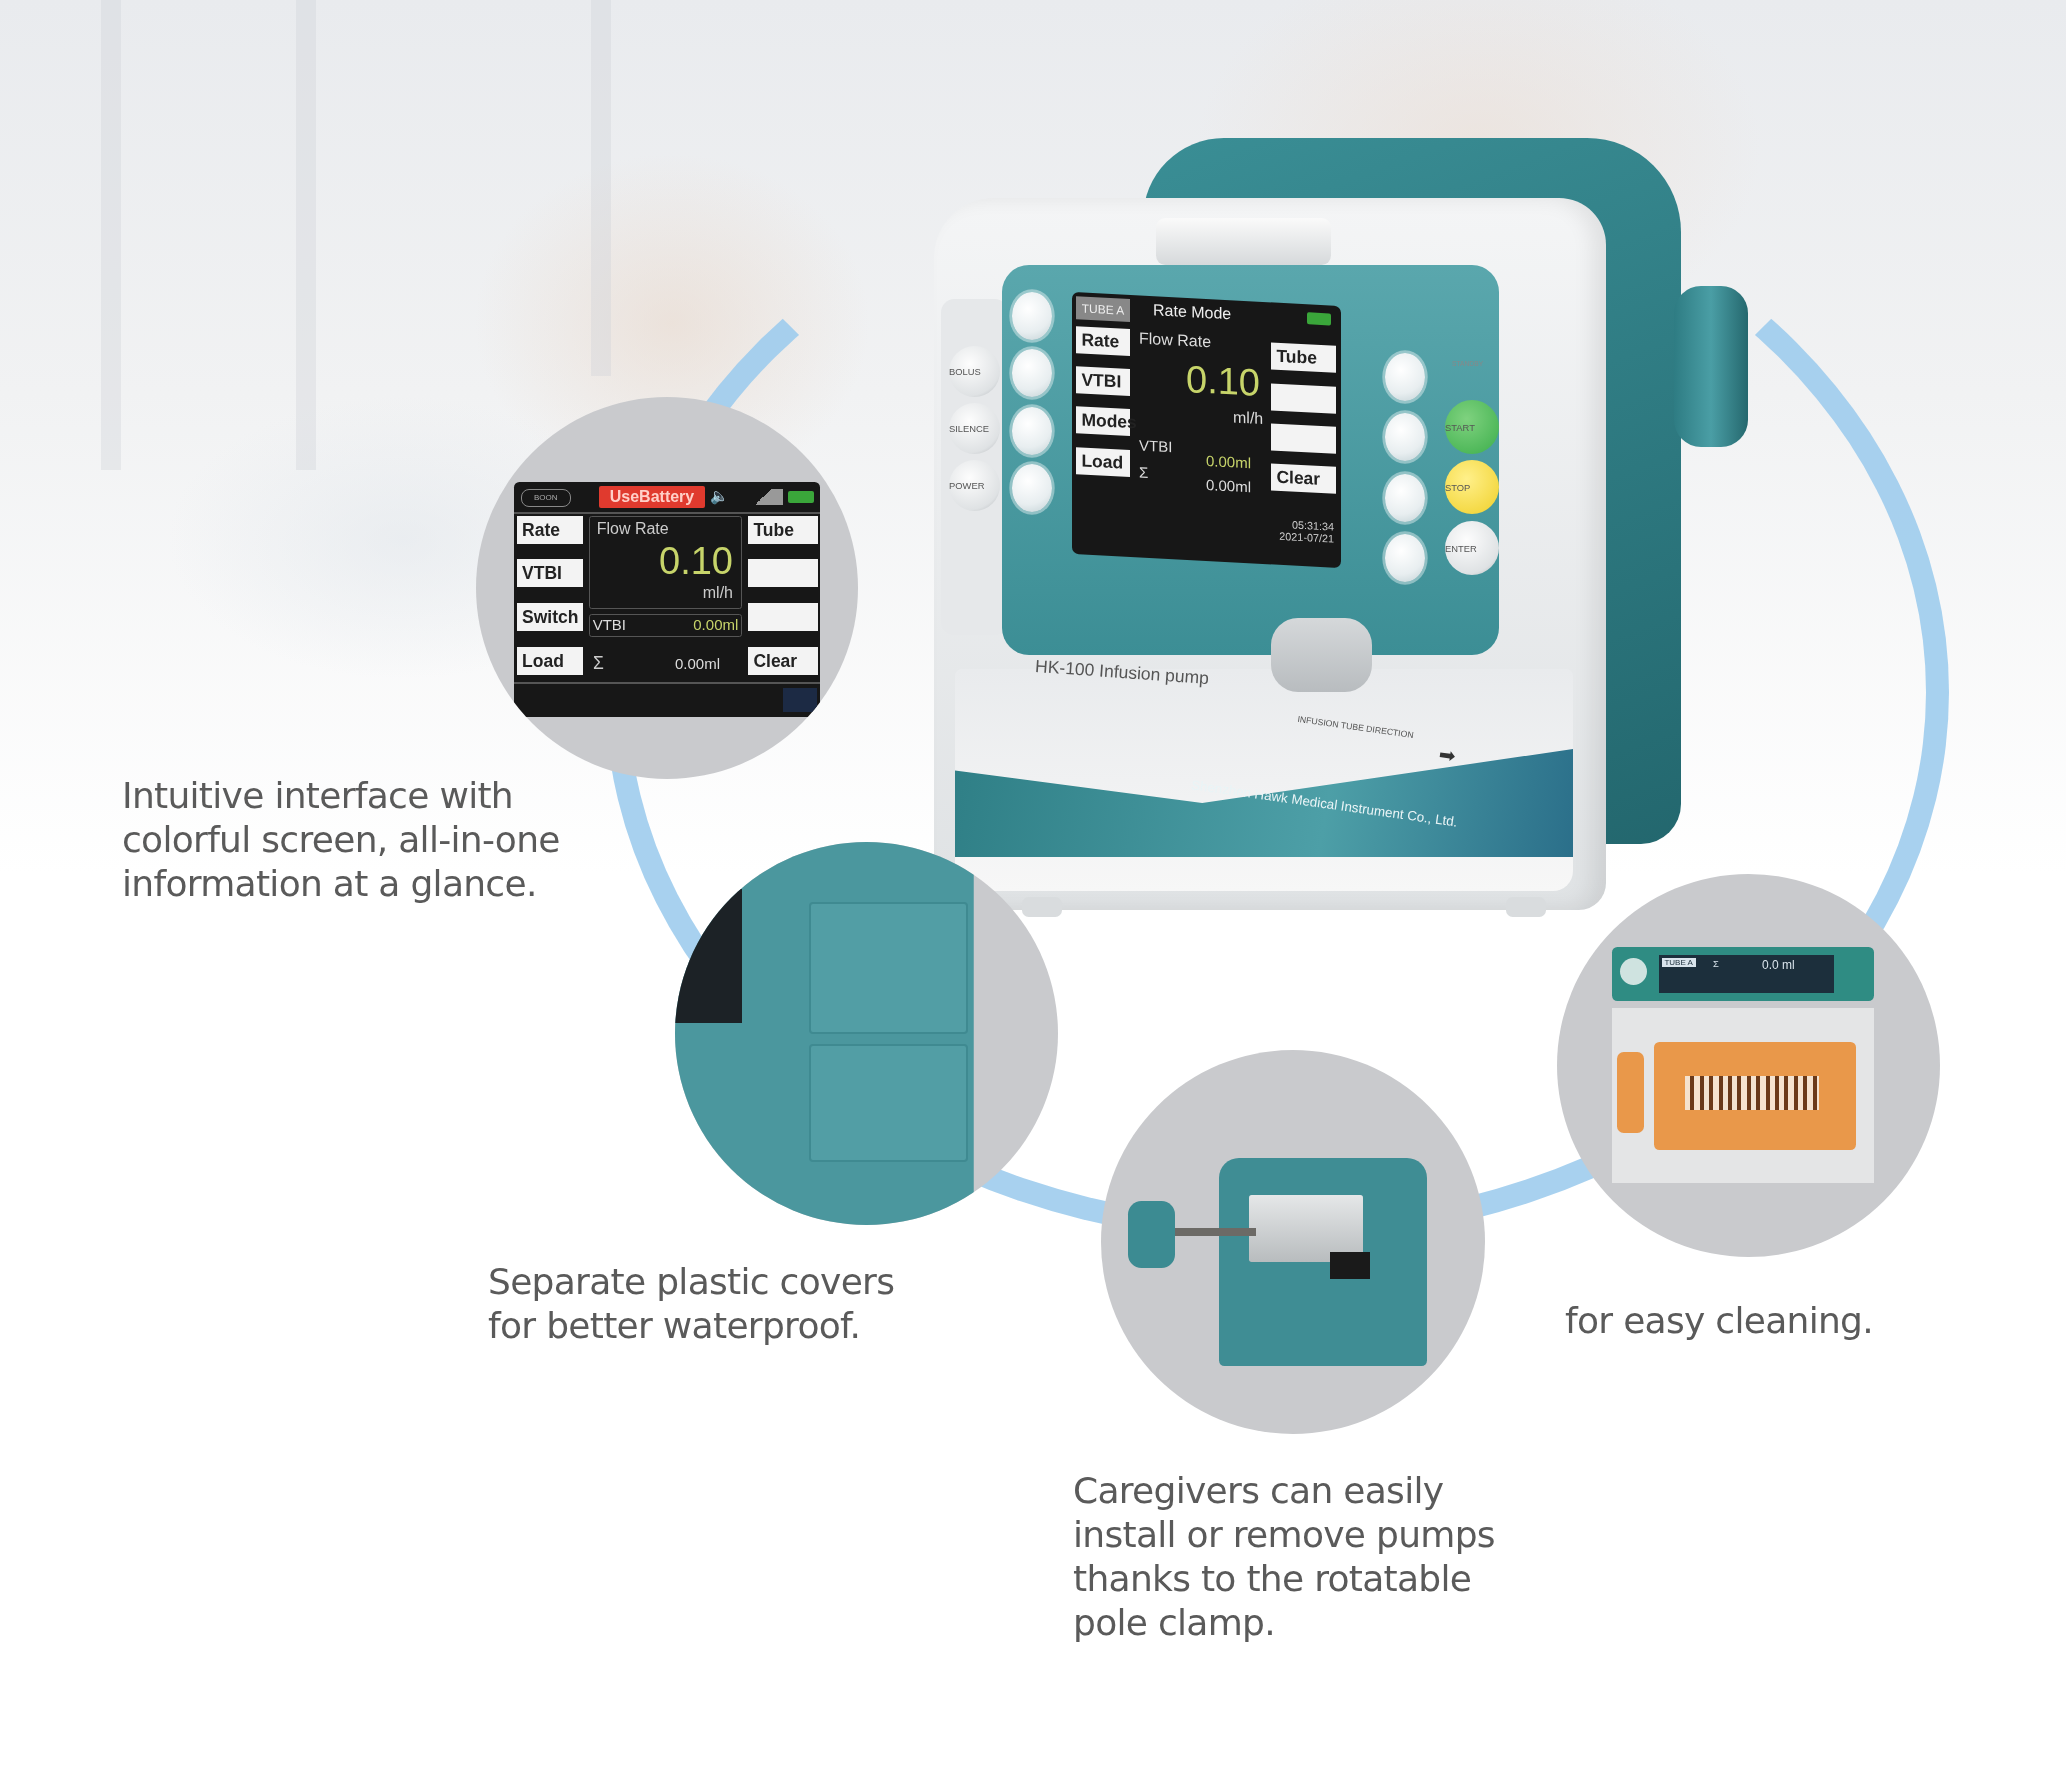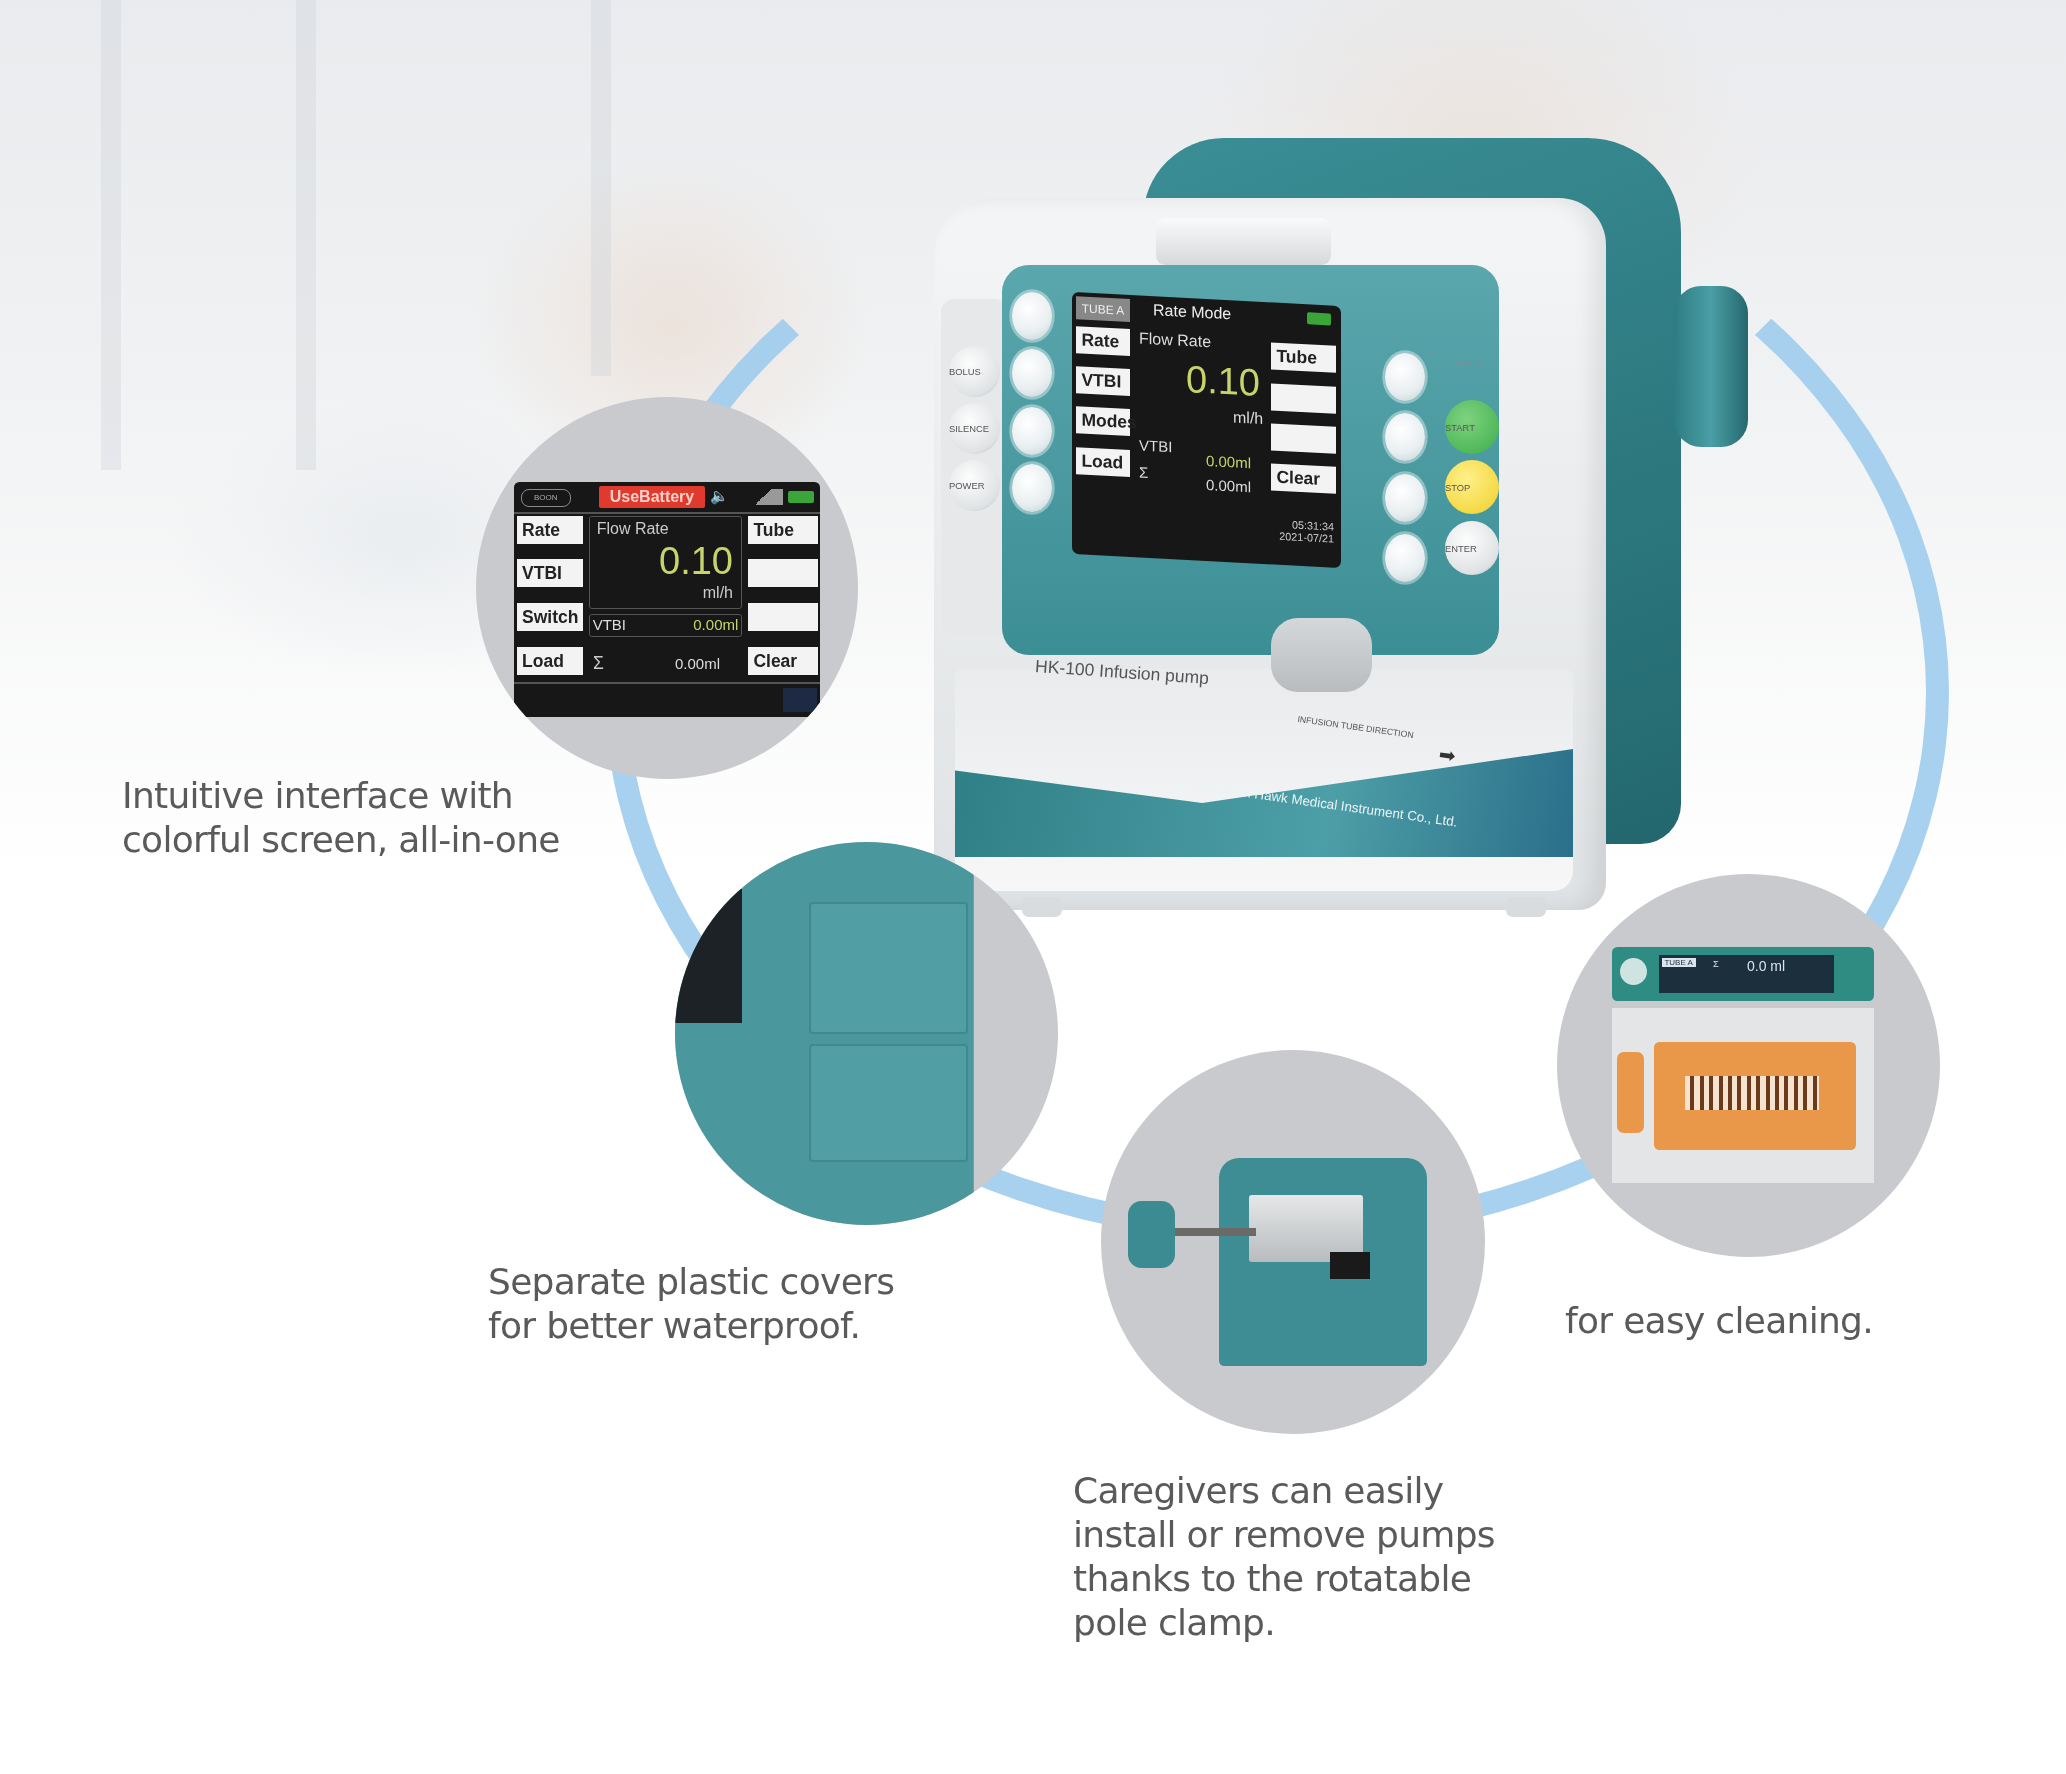--- a/index.html
+++ b/index.html
@@ -170,32 +170,33 @@
   <div class="abs" style="left:27px;top:151px;width:47px;height:67px;border-radius:13.4px;background:#3c8b92;"></div>
   <div class="abs" style="left:229px;top:202px;width:40px;height:27px;background:#1a1a1a;"></div>
 </div>
 
 <div class="abs circle" style="left:1557px;top:874px;width:383px;height:383px;">
   <div class="abs" style="left:55px;top:73px;width:262px;height:54px;background:#2f8c83;border-radius:5.4px;">
     <div class="abs" style="left:8px;top:10.8px;width:27px;height:27px;border-radius:50%;background:#cfe3e0;"></div>
     <div class="abs" style="left:47px;top:8px;width:175px;height:38px;background:#1c2f3c;">
       <div class="abs" style="left:2.7px;top:2.7px;font-size:8px;color:#1c2f3c;background:#d9e4ec;padding:0 2.7px;">TUBE A</div>
       <div class="abs" style="left:54px;top:2.7px;font-size:9.4px;color:#d9e4ec;">Σ</div>
-      <div class="abs" style="left:88px;top:2.7px;font-size:14px;color:#d9e4ec;text-align:right;">0.0 ml</div>
+      <div class="abs" style="left:103px;top:2.7px;font-size:12px;color:#d9e4ec;text-align:right;">0.0 ml</div>
     </div>
   </div>
   <div class="abs" style="left:55px;top:134px;width:262px;height:175px;background:#e4e5e6;"></div>
   <div class="abs" style="left:97px;top:168px;width:202px;height:108px;background:#e9984a;border-radius:5.4px;"></div>
   <div class="abs" style="left:128px;top:202px;width:134px;height:34px;background:repeating-linear-gradient(90deg,#f5e3d0 0 5.4px,#6b3a1a 5.4px 9.4px);"></div>
   <div class="abs" style="left:60px;top:178px;width:27px;height:81px;background:#e9984a;border-radius:6.7px;"></div>
 </div>
 
 <div class="abs caption" style="left:122px;top:774px;">
   <div>Intuitive interface with</div>
   <div>colorful screen, all-in-one</div>
+  <div>information at a glance.</div>
 </div>
 <div class="abs caption" style="left:488px;top:1260px;">
   <div>Separate plastic covers</div>
   <div>for better waterproof.</div>
 </div>
 <div class="abs caption" style="left:1073px;top:1469px;">
   <div>Caregivers can easily</div>
   <div>install or remove pumps</div>
   <div>thanks to the rotatable</div>
   <div>pole clamp.</div>

